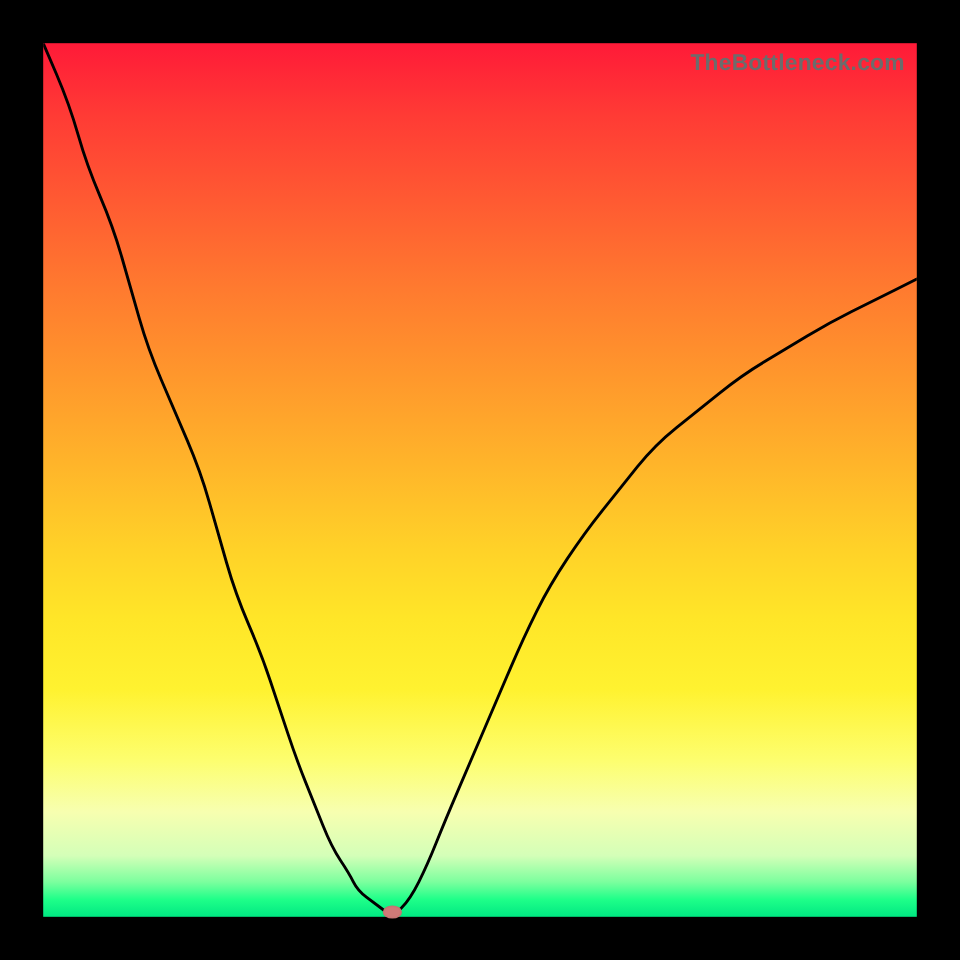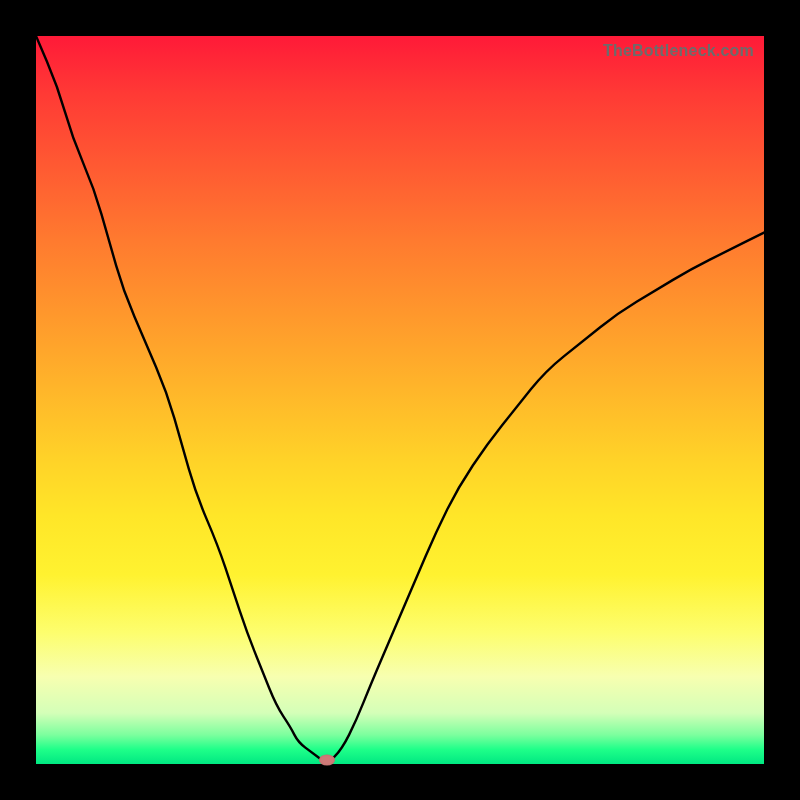--- a/index.html
+++ b/index.html
@@ -32,21 +32,21 @@
       #7cff9e 96%,
       #1fff89 98%,
       #00e882 100%
     );
   }
   .watermark {
     position: absolute;
     top: 6px;
     right: 10px;
     font-family: Arial, Helvetica, sans-serif;
-    font-size: 16px;
+    font-size: 19px;
     font-weight: 600;
     color: #6c6c6c;
     letter-spacing: 0.2px;
     user-select: none;
     pointer-events: none;
     margin-left: 34px;
   }
   svg.curve {
     position: absolute;
     left: 0;

